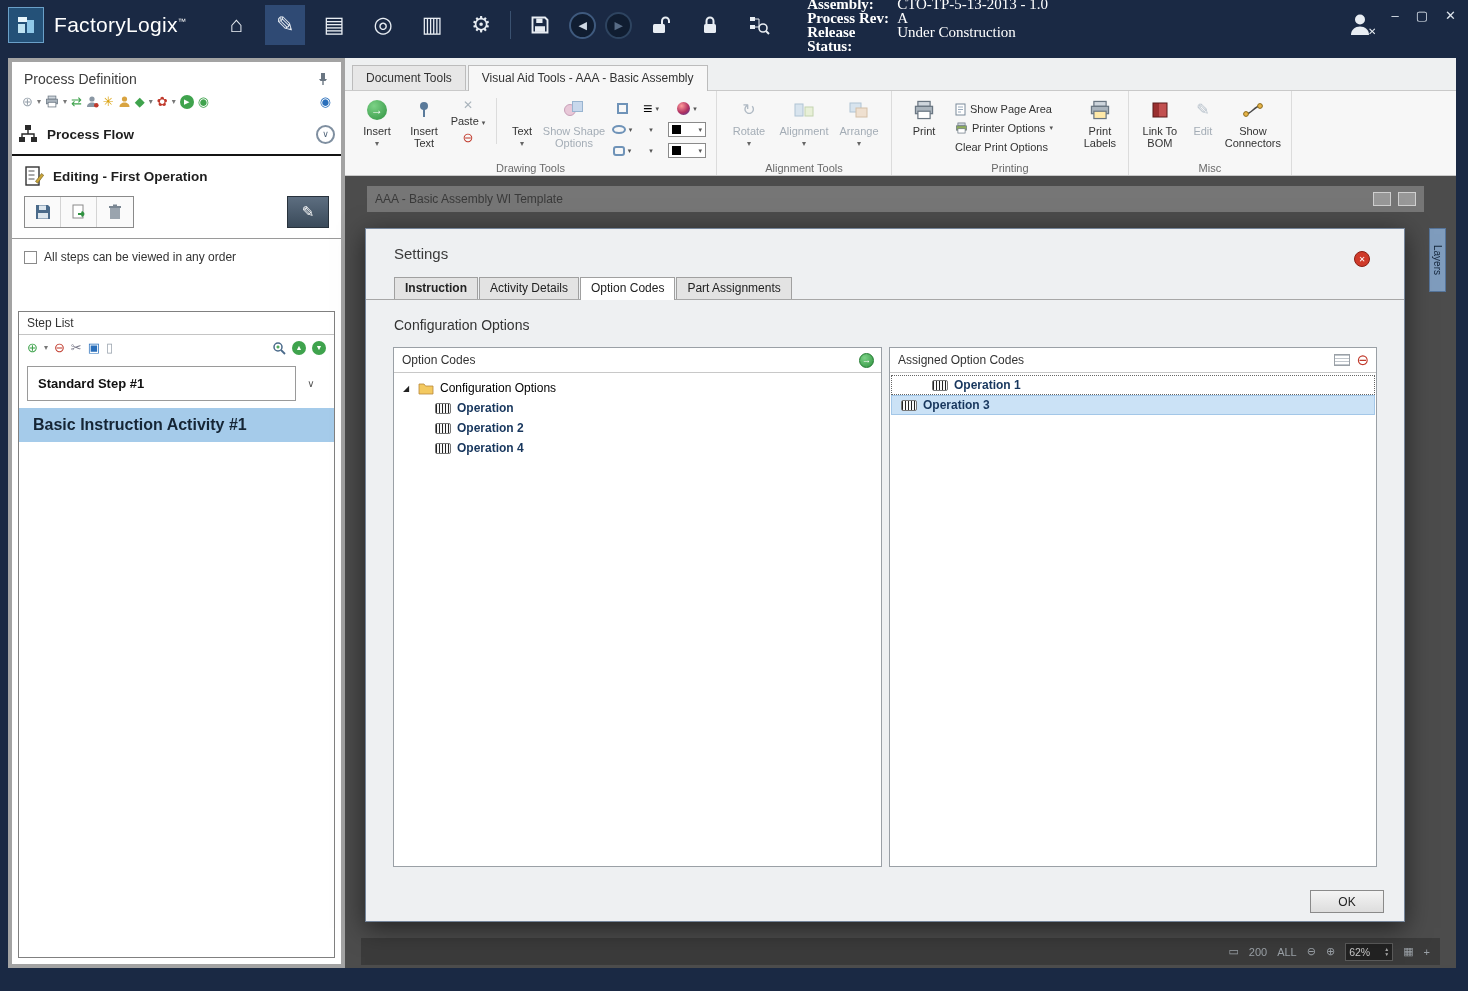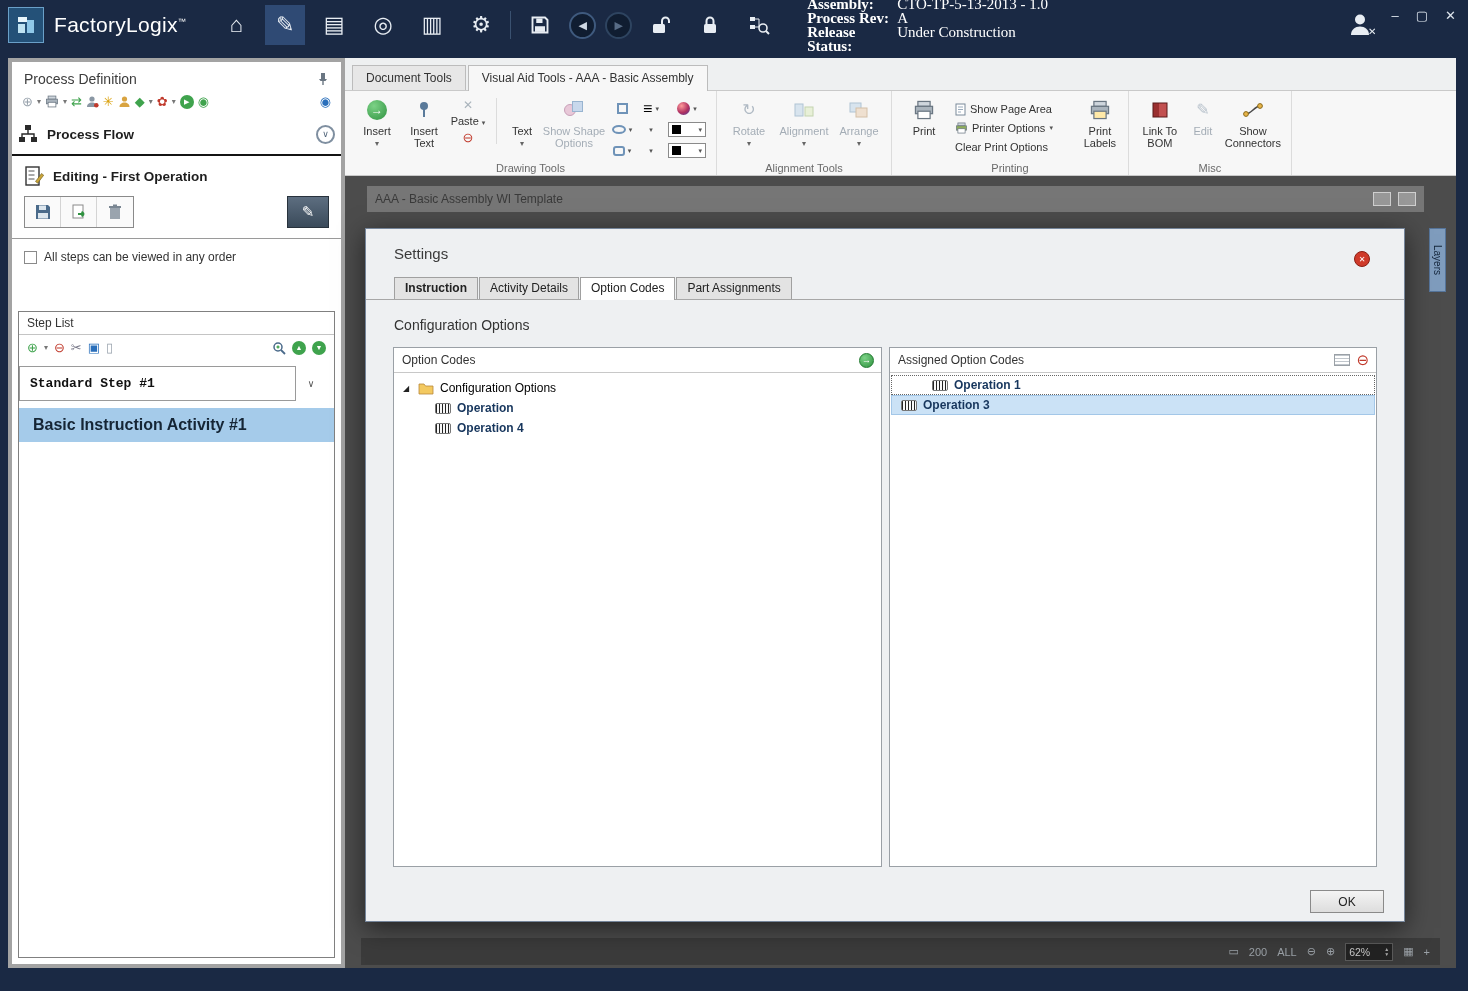--- a/index.html
+++ b/index.html
@@ -43,21 +43,21 @@
   .toolbox .tb{width:36px;height:30px;display:flex;align-items:center;justify-content:center;border-right:1px solid #d4d4d4;cursor:pointer;}
   .toolbox .tb:last-child{border-right:none;}
   .editbtn{margin-left:auto;width:42px;height:32px;background:linear-gradient(#5d6e80,#3a4a5a);border:1px solid #28323c;display:flex;align-items:center;justify-content:center;color:#fff;font-size:15px;cursor:pointer;}
   .sb-check{display:flex;align-items:center;gap:7px;padding:11px 12px;}
   .checkbox{width:13px;height:13px;border:1px solid #8a8a8a;background:#fff;cursor:pointer;}
   .steplist{position:absolute;top:249px;left:6px;right:6px;bottom:6px;border:1px solid #808080;background:#fff;}
   .sl-head{padding:4px 8px;border-bottom:1px solid #c4c4c4;font-size:12px;color:#333;}
   .sl-tools{display:flex;align-items:center;gap:6px;padding:5px 8px;font-size:13px;}
   .sl-tools .caret{font-size:8px;color:#777;}
   .sl-sp{flex:1;}
-  .sl-steprow{display:flex;align-items:center;margin:6px 8px 0 0;font-family:Liberation Mono, monospace;}
+  .sl-steprow{display:flex;align-items:center;margin:6px 8px 0 8px;}
   .stepbox{flex:1;border:1px solid #9a9a9a;background:#fff;font-weight:bold;font-size:13px;color:#111;padding:9px 10px;}
   .sl-chev{width:30px;text-align:center;color:#555;font-size:10px;cursor:pointer;}
   .sl-activity{margin-top:7px;background:#a5cbea;font-weight:bold;font-size:16px;color:#152535;padding:8px 14px;cursor:pointer;}
 
   
   .main{position:absolute;left:345px;top:58px;width:1111px;height:910px;background:#4c4c4c;}
   .tabstrip{height:33px;background:#eef0f1;display:flex;align-items:flex-end;padding-left:7px;border-bottom:1px solid #c9c9c9;}
   .rtab{font-size:12px;color:#333;padding:5px 13px 5px;border:1px solid #bcbcbc;border-bottom:none;background:#e7e7e7;margin-right:2px;cursor:pointer;}
   .rtab.active{background:#f7f7f7;position:relative;top:1px;padding-bottom:6px;}
   .ribbon{height:85px;background:#f7f7f7;display:flex;align-items:stretch;border-bottom:1px solid #c9c9c9;}
@@ -597,20 +597,24 @@
               </svg>
           </span>
           <span>Configuration Options</span>
         </div>
         <div class="trow tchild">
           <span class="barcode"></span>
           <span>Operation</span>
         </div>
         <div class="trow tchild">
           <span class="barcode"></span>
+          <span>Operation 2</span>
+        </div>
+        <div class="trow tchild">
+          <span class="barcode"></span>
           <span>Operation 4</span>
         </div>
       </div>
     </div>
 
     <div class="panel right">
       <div class="phead">
         <span>Assigned Option Codes</span>
         <span class="sp"></span>
         <span class="listic"></span>

